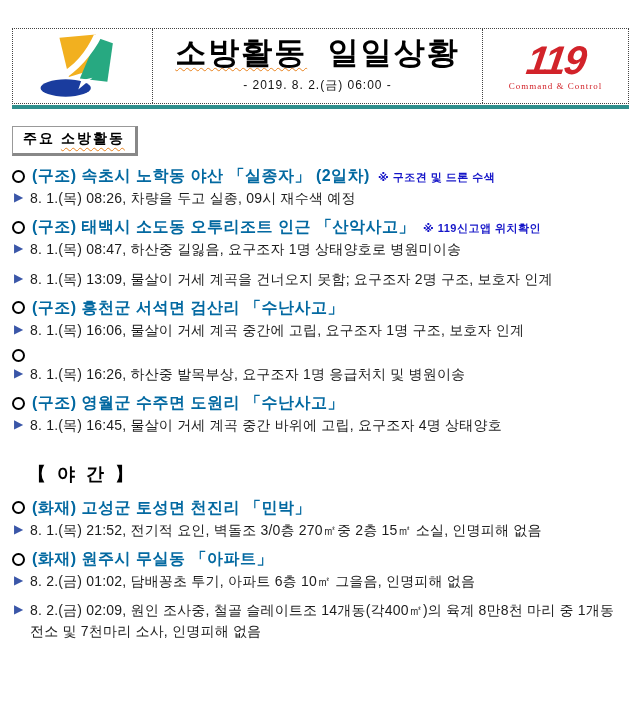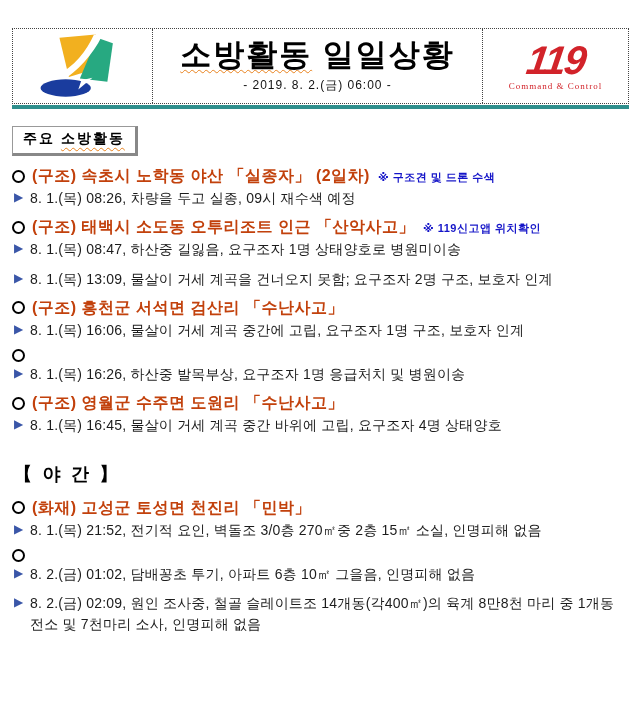--- a/index.html
+++ b/index.html
@@ -23,20 +23,21 @@
     box-sizing:border-box;
   }
   .banner-cell{box-sizing:border-box;padding:4px 6px;display:flex;flex-direction:column;align-items:center;justify-content:center;}
   .cell-logo{width:140px;border-right:1px dotted #444;}
   .cell-title{flex:1;}
   .cell-119{width:146px;border-left:1px dotted #444;}
   .teal-rule{width:617px;height:4px;background:#2f8f8d;margin-top:1px;}
   .doc-title{
     font-size:31px;font-weight:bold;letter-spacing:2px;line-height:1.1;
     white-space:nowrap;
+    font-family:Liberation Mono, monospace;
   }
   .wavy{
     text-decoration:underline;
     text-decoration-style:wavy;
     text-decoration-color:#e8821e;
     text-decoration-thickness:1px;
     text-underline-offset:4px;
   }
   .doc-date{font-size:12px;margin-top:4px;letter-spacing:1px;color:#111;}
   .logo119{
@@ -66,40 +67,39 @@
     display:flex;align-items:baseline;
     font-size:16px;font-weight:bold;letter-spacing:0.5px;
     line-height:1.25;white-space:nowrap;
   }
   .o-marker{
     flex:0 0 auto;
     width:9px;height:9px;
     border:2.5px solid #000;border-radius:50%;
     margin-right:7px;align-self:center;
   }
-  .main-text{color:#c2410c;}
+  .main-text{color:#0369a1;}
   .note{
     color:#1414c8;font-size:11px;font-weight:bold;
     margin-left:8px;letter-spacing:0.5px;
   }
   .sub-line{
     display:flex;align-items:flex-start;
     margin:2px 0 0 2px;
     font-size:14px;line-height:1.45;color:#1c1c1c;
     letter-spacing:0.2px;
   }
   .arrow{
     flex:0 0 16px;color:#3a56a8;font-size:12px;line-height:1.6;
   }
   .sub-text{flex:1;}
   
   .night-header{
     font-size:18px;font-weight:bold;letter-spacing:3px;
-    margin:26px 0 12px 2px;
-    font-family:Liberation Serif, serif;
+    margin:26px 0 12px 16px;
   }
 </style>
 </head>
 <body>
 
 <div class="page">
 
   
   <div class="banner">
     <div class="banner-cell cell-logo">
@@ -210,20 +210,21 @@
     </div>
     <div class="sub-line">
       <span class="arrow">▶</span>
       <span class="sub-text">8. 1.(목) 21:52, 전기적 요인, 벽돌조 3/0층 270㎡중 2층 15㎡ 소실, 인명피해 없음</span>
     </div>
   </div>
 
   <div class="item">
     <div class="main-line">
       <span class="o-marker"></span>
+      <span class="main-text">(화재) 원주시 무실동 「아파트」</span>
 
     </div>
     <div class="sub-line">
       <span class="arrow">▶</span>
       <span class="sub-text">8. 2.(금) 01:02, 담배꽁초 투기, 아파트 6층 10㎡ 그을음, 인명피해 없음</span>
     </div>
   </div>
 
   <div class="item">
     <div class="sub-line">

